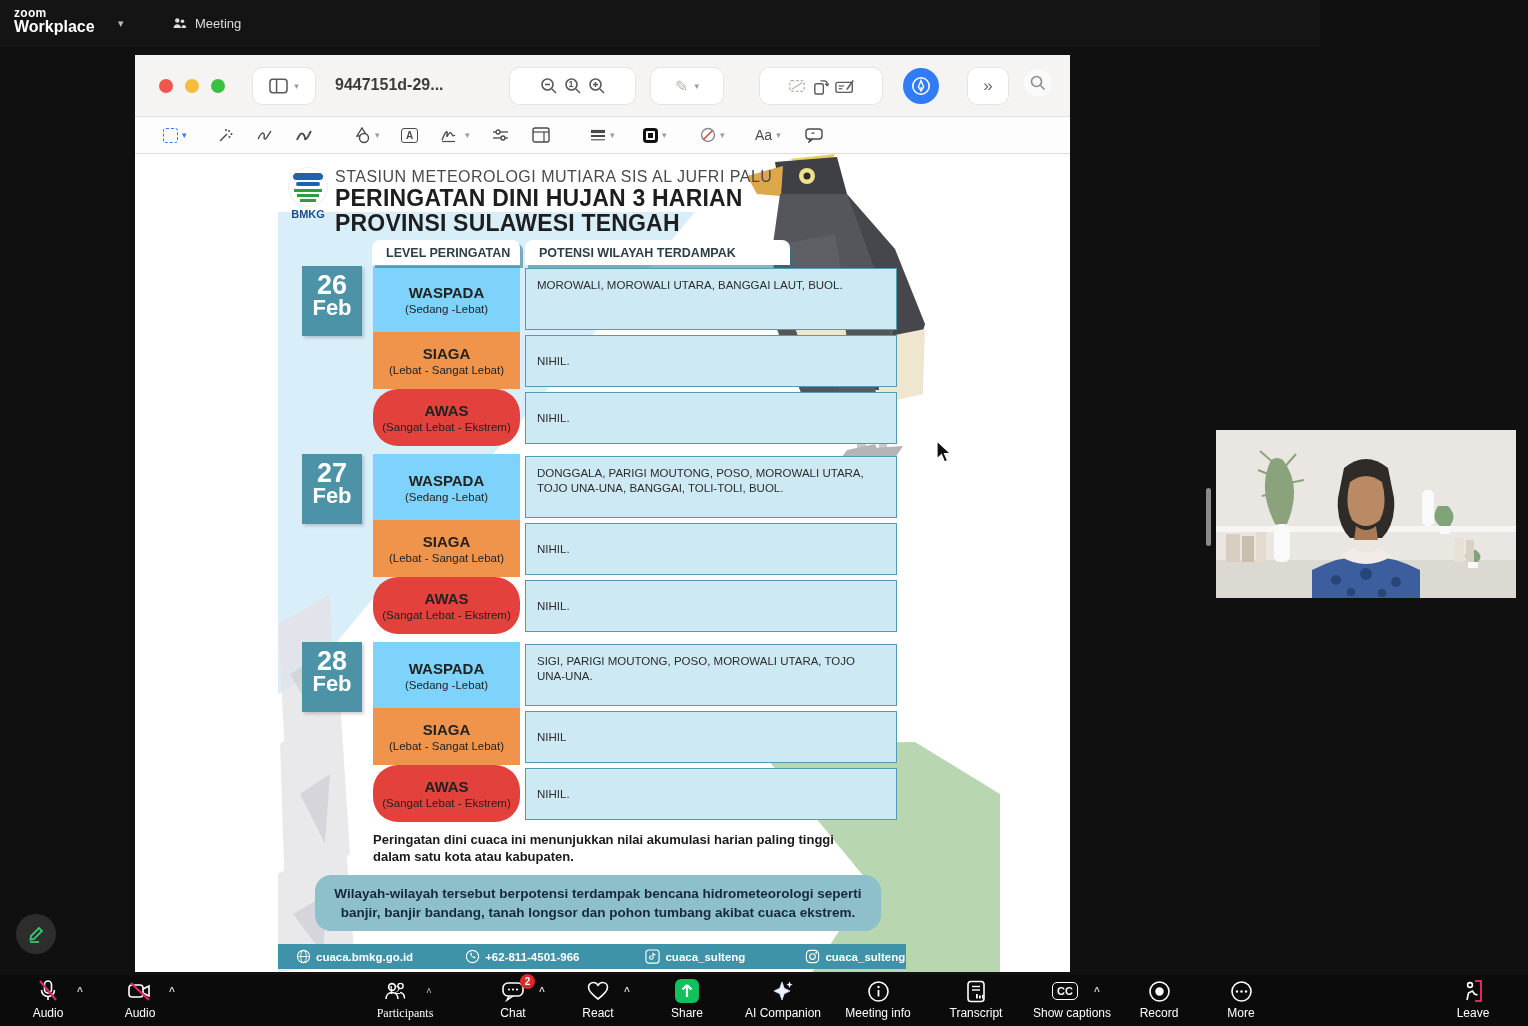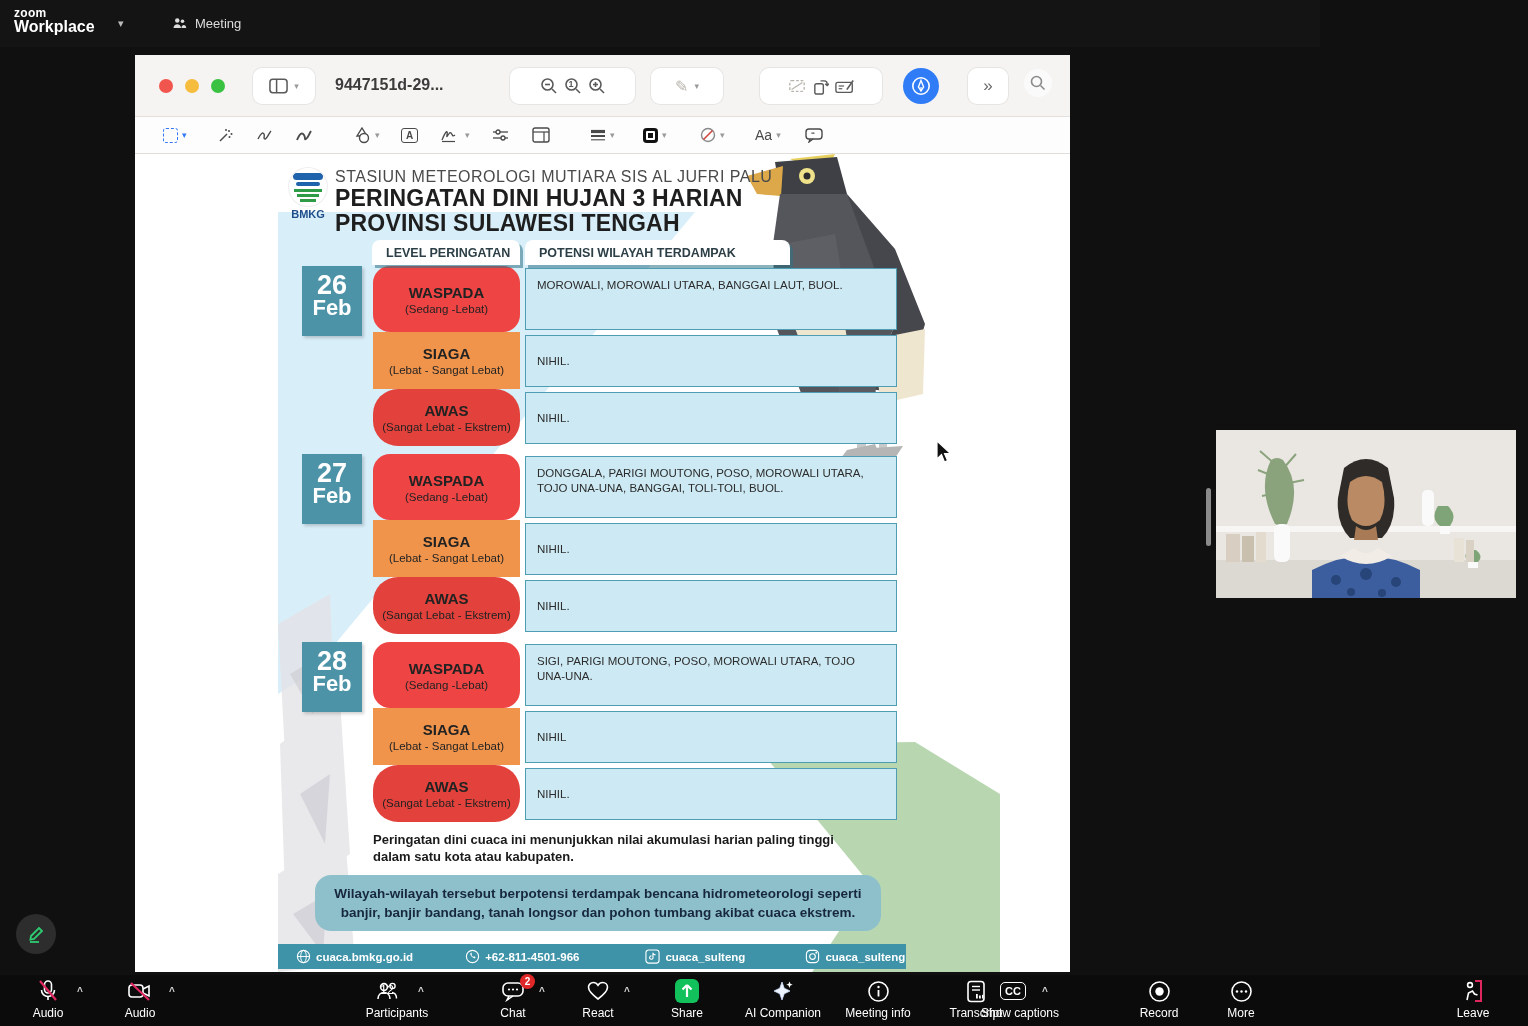--- a/index.html
+++ b/index.html
@@ -56,21 +56,21 @@
     box-shadow:3px 3px 0 rgba(45,115,133,.55); display:flex; align-items:center;
     font-weight:bold; font-size:12.5px; color:#2c3e46; padding-left:14px; height:25px; }
   .datebadge { position:absolute; width:60px; height:70px; background:#4d93a8; color:#fff;
     text-align:center; z-index:3; box-shadow:2px 2px 3px rgba(0,0,0,.18); }
   .datebadge .d1 { font-size:27px; font-weight:bold; line-height:30px; margin-top:4px; }
   .datebadge .d2 { font-size:22px; font-weight:bold; line-height:24px; margin-top:-4px; }
   .lvl { position:absolute; left:238px; width:147px; z-index:2; text-align:center; color:#222;
     display:flex; flex-direction:column; justify-content:center; }
   .lvl .lv { font-size:15px; font-weight:bold; }
   .lvl .rg { font-size:11.5px; margin-top:2px; }
-  .waspada { background:#ef4444;border-radius:17px; }
+  .waspada { background:#7dd3fc; }
   .siaga { background:#f0944c; }
   .awas { background:#e2423b;border-radius:25px; }
   .region { position:absolute; left:390px; width:372px; background:#cdeaf4;
     border:1px solid #4f9db2; z-index:2; font-size:11.5px; color:#2c2c2c;
     padding:9px 10px 0 11px; line-height:15px; font-weight:500; }
   .note { position:absolute; left:238px; top:677px; width:475px; font-size:13px; font-weight:bold;
     color:#1a1a1a; line-height:17px; z-index:2; }
   .warnbox { position:absolute; left:180px; top:721px; width:566px; height:56px; background:#8ec0cb;
     border-radius:16px; display:flex; align-items:center; justify-content:center; z-index:2; }
   .warnbox div { font-size:13.5px; font-weight:bold; color:#17283e; text-align:center;
@@ -502,21 +502,21 @@
       <svg width="26" height="22" viewBox="0 0 26 22">
         <rect x="2" y="5" width="14" height="12" rx="3" fill="none" stroke="#fff" stroke-width="1.6"></rect>
         <path d="M16 9l6-3v10l-6-3" fill="none" stroke="#fff" stroke-width="1.6"></path>
         <line x1="4" y1="3" x2="22" y2="20" stroke="#e02860" stroke-width="2.2"></line>
       </svg>
       <span class="upchev" style="left:42px;">^</span>
     </div>
     <div class="lbl">Audio</div>
   </div>
 
-  <div class="ctrl" style="left:352px; width:90px;">
+  <div class="ctrl" style="left:360px; width:90px;font-family:Liberation Serif, serif;">
     <div class="cico" style="width:90px;">
       <svg width="24" height="22" viewBox="0 0 24 22" style="margin-left:-20px;">
         <circle cx="9" cy="7" r="3.4" fill="none" stroke="#fff" stroke-width="1.6"></circle>
         <path d="M3 19c0-4 2.7-6.5 6-6.5s6 2.5 6 6.5" fill="none" stroke="#fff" stroke-width="1.6"></path>
         <circle cx="17.5" cy="6" r="2.6" fill="none" stroke="#fff" stroke-width="1.4"></circle>
         <path d="M17 12.5c2.6.3 4.5 2.6 4.5 6" fill="none" stroke="#fff" stroke-width="1.4"></path>
       </svg>
       <span class="pcount">12</span>
       <span class="upchev" style="left:66px;">^</span>
     </div>
@@ -590,21 +590,21 @@
         <g fill="#fff">
             <rect x="10" y="14" width="1.8" height="4.5"></rect>
             <rect x="13" y="15.5" width="1.8" height="3"></rect>
             <rect x="16" y="14.8" width="1.5" height="3.7"></rect>
           </g>
       </svg>
     </div>
     <div class="lbl">Transcript</div>
   </div>
 
-  <div class="ctrl" style="left:970px; width:100px;">
+  <div class="ctrl" style="left:1022px; width:100px;">
     <div class="cico" style="width:100px;">
       <span style="border:1.8px solid #fff; border-radius:5px; font-size:11px; font-weight:bold; padding:2px 4px; margin-left:-14px;">CC</span>
       <span class="upchev" style="left:72px;">^</span>
     </div>
     <div class="lbl">Show captions</div>
   </div>
 
   <div class="ctrl" style="left:1129px; width:60px;">
     <div class="cico">
       <svg width="23" height="23" viewBox="0 0 23 23">

